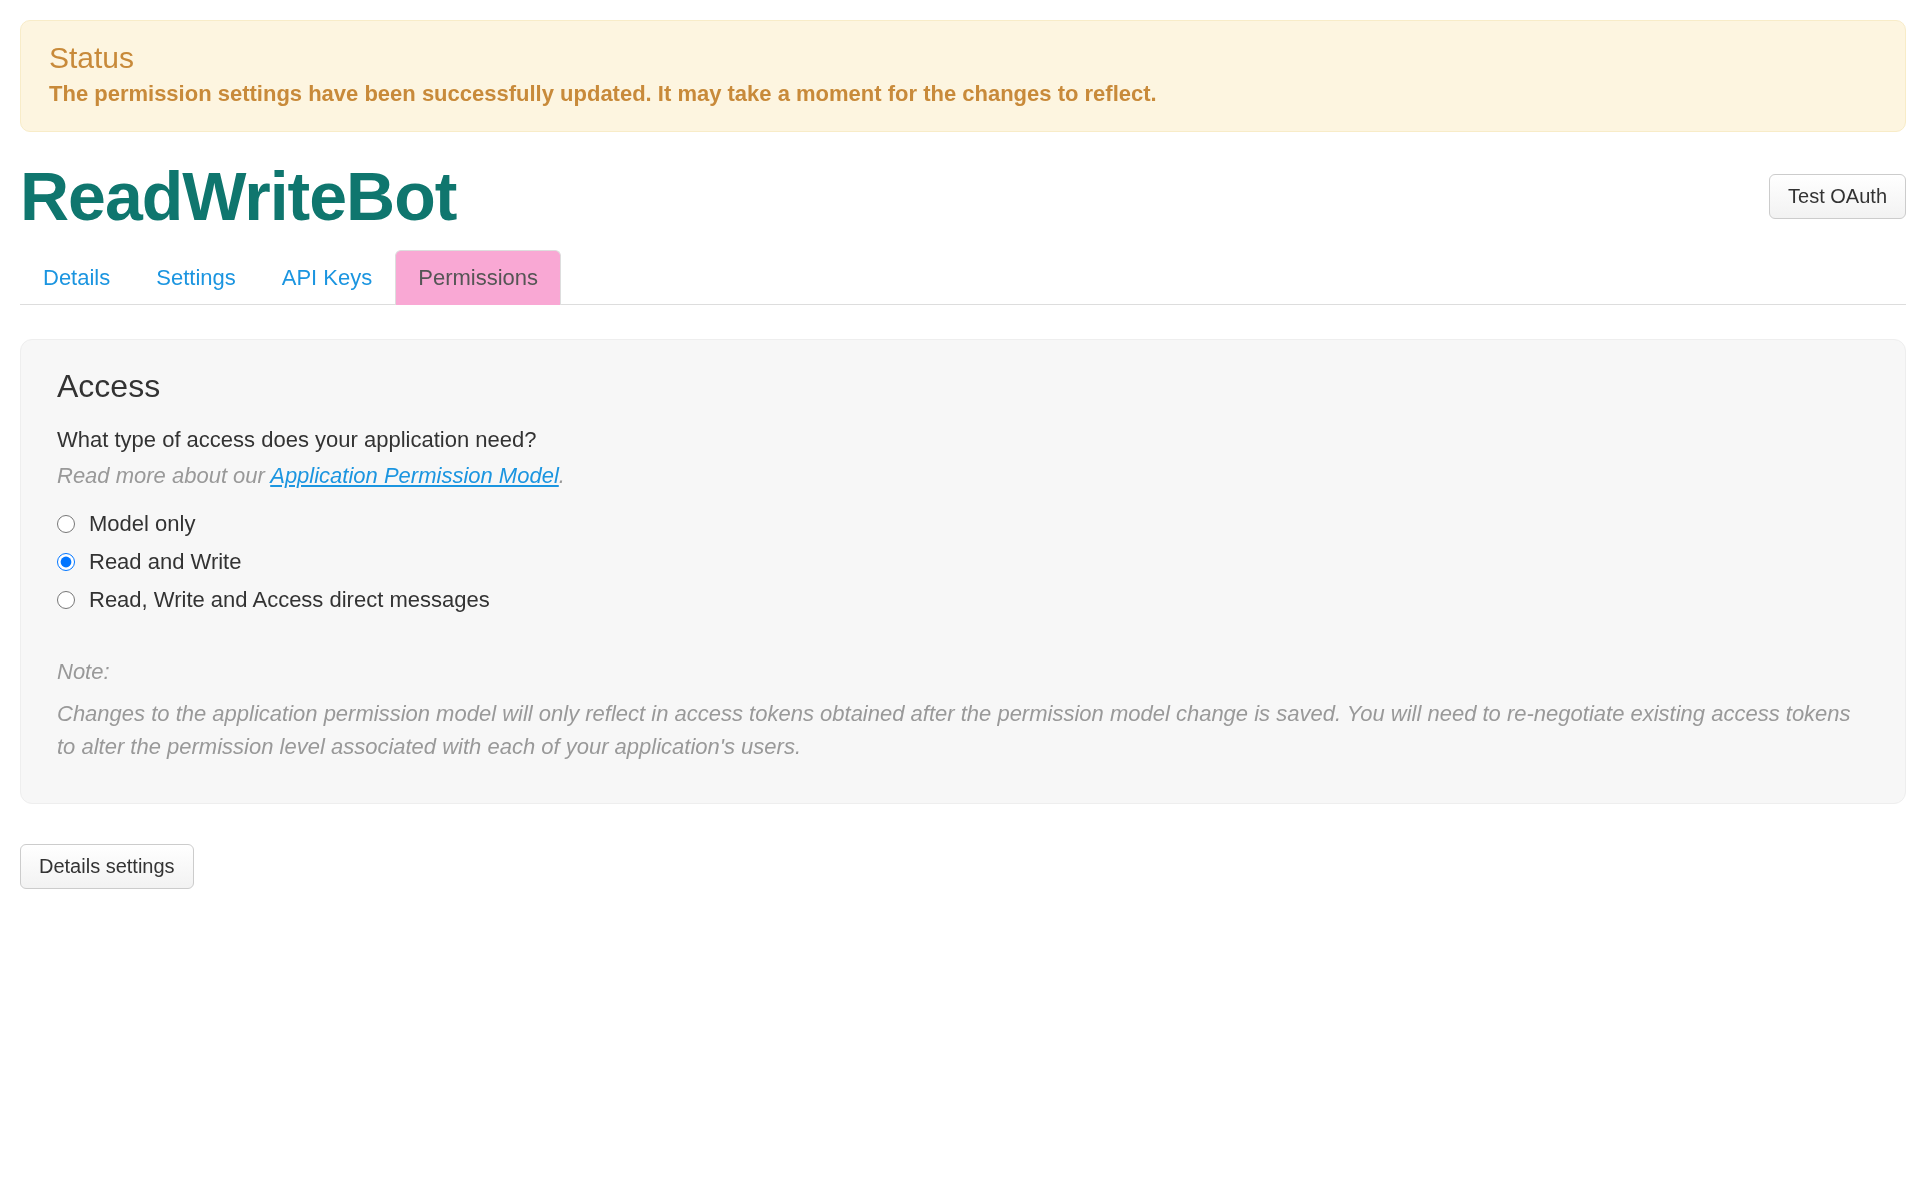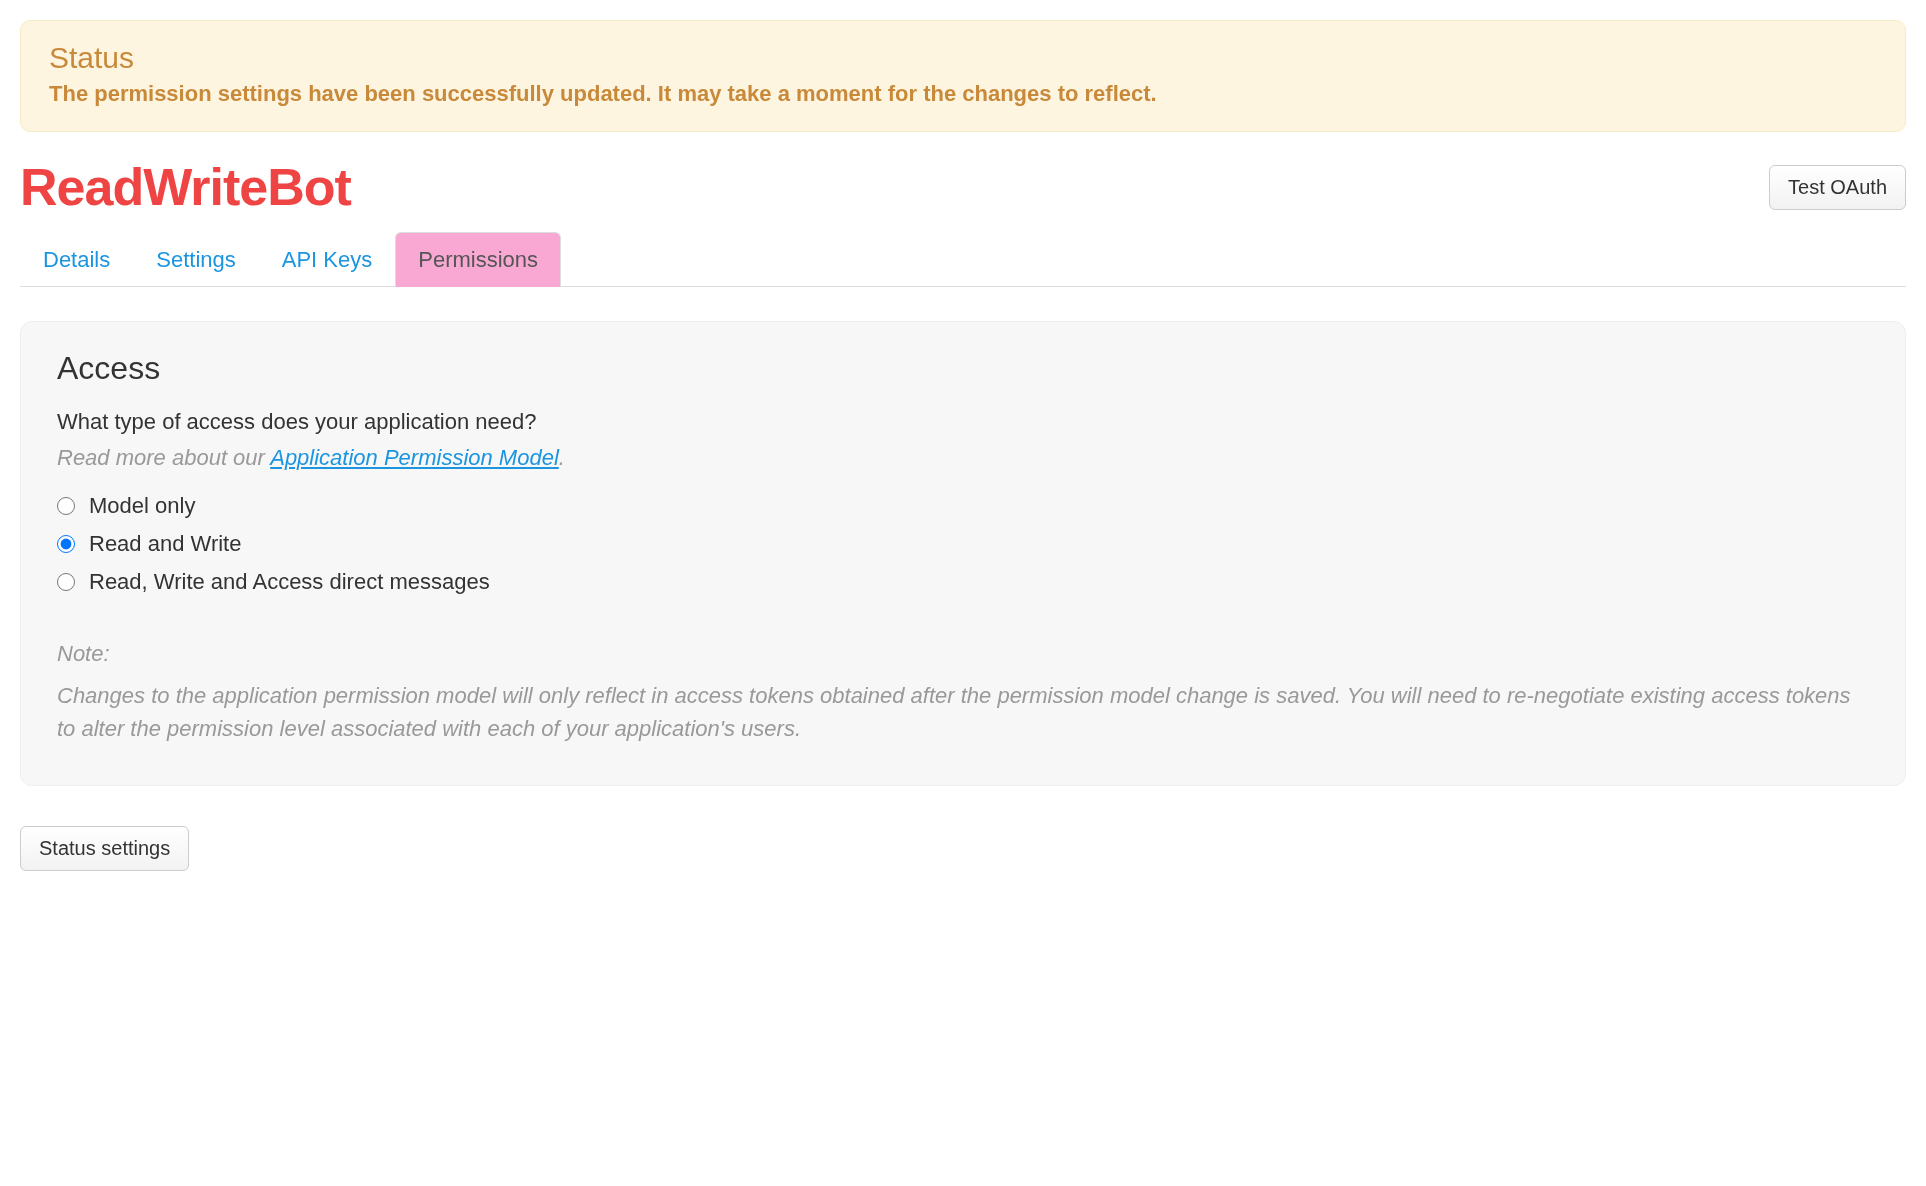--- a/index.html
+++ b/index.html
@@ -31,23 +31,23 @@
       font-size: 22px;
       font-weight: 700;
     }
     .header-row {
       display: flex;
       justify-content: space-between;
       align-items: center;
       margin-bottom: 15px;
     }
     .app-title {
-      font-size: 52px;
+      font-size: 68px;
       font-weight: 700;
-      color: #ef4444;
+      color: #0f766e;
       letter-spacing: -1px;
     }
     .btn {
       display: inline-block;
       padding: 10px 18px;
       font-size: 20px;
       color: #333;
       background: linear-gradient(#fff, #f2f2f2);
       border: 1px solid #ccc;
       border-radius: 6px;
@@ -180,14 +180,14 @@
     </div>
   </div>
 
   <div class="note-block">
     <span class="note-label">Note:</span>
     <p>Changes to the application permission model will only reflect in access tokens obtained after the permission model change is saved. You will need to re-negotiate existing access tokens to alter the permission level associated with each of your application's users.</p>
   </div>
 </div>
 
 <div class="footer-actions">
-  <button class="btn">Status settings</button>
+  <button class="btn">Details settings</button>
 </div>
 
 </body></html>

